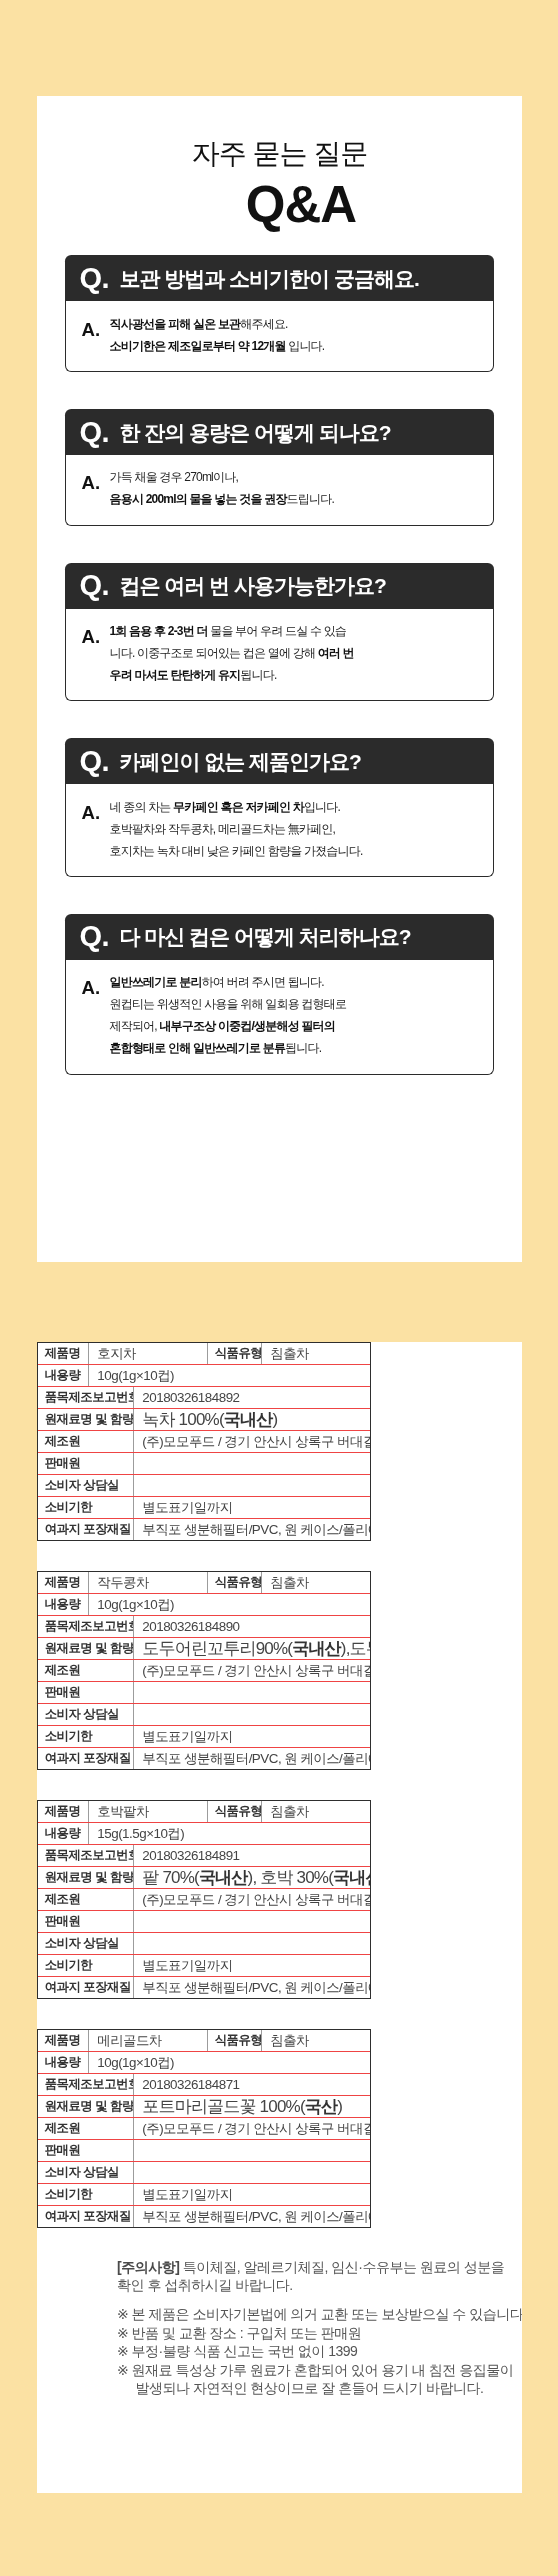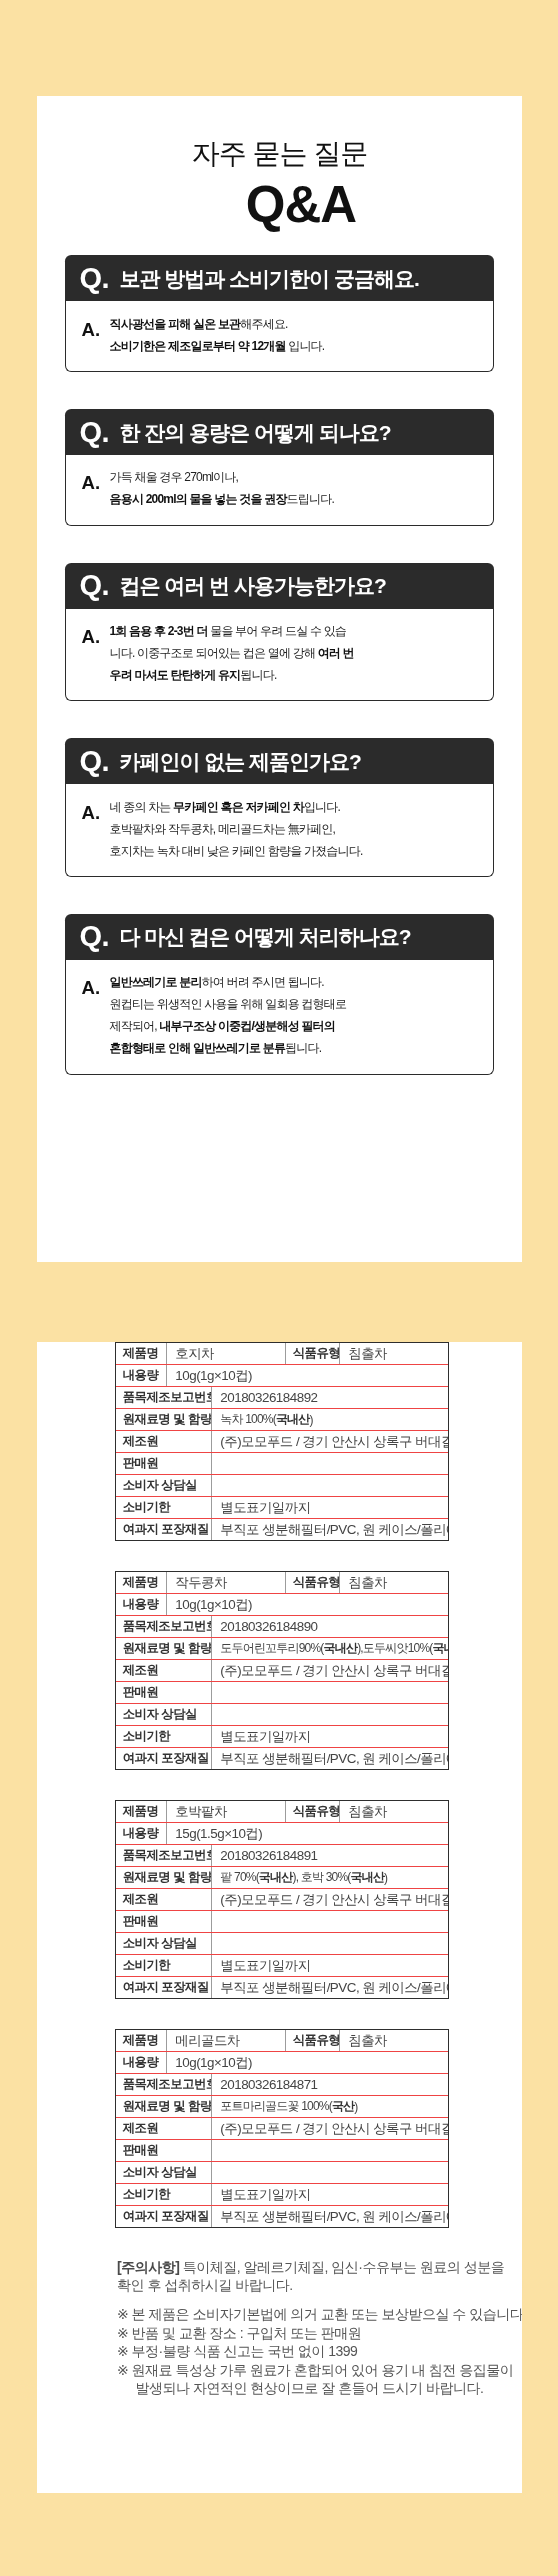--- a/index.html
+++ b/index.html
@@ -57,34 +57,34 @@
   }
   .a-lines{flex:1;}
   .a-line{
     font-size:12px;line-height:1.83;color:#222;letter-spacing:-0.8px;
     white-space:nowrap;
   }
   .a-line b{font-weight:800;color:#111;}
 
   
   .p-table{
-    width:332px;margin-left:78px;margin-bottom:30px;
+    width:332px;margin-bottom:30px;
     border:1.6px solid #2e2e2e;background:#fff;box-sizing:content-box;
   }
   .t-row{display:flex;height:21px;}
   .t-row + .t-row{border-top:1px solid #ef4444;}
   .t-cell{
     display:flex;align-items:center;box-sizing:border-box;overflow:hidden;
     white-space:nowrap;
   }
   .t-cell + .t-cell{border-left:1px solid #9c9c9c;}
   .c-label{font-size:12.4px;font-weight:700;color:#333;padding-left:6.7px;letter-spacing:-0.5px;}
   .c-value{font-size:13.4px;color:#444;padding-left:8.3px;letter-spacing:-0.5px;}
   .c-value b{font-weight:800;color:#333;}
-  .c-value.small{font-size:12px;letter-spacing:-0.8px;}
+  .c-value.small{font-size:17px;letter-spacing:-0.8px;}
   .w-97{width:50px;flex:none;}
   .w-230{width:119px;flex:none;text-align:center;}
   .w-105{width:54px;flex:none;}
   .w-183{width:95px;flex:none;}
   .w-rest{flex:1;}
 
   
   .notice{
     margin:29px 0 0 80px;width:341px;
     color:#555;font-size:14px;line-height:1.32;letter-spacing:-0.5px;

